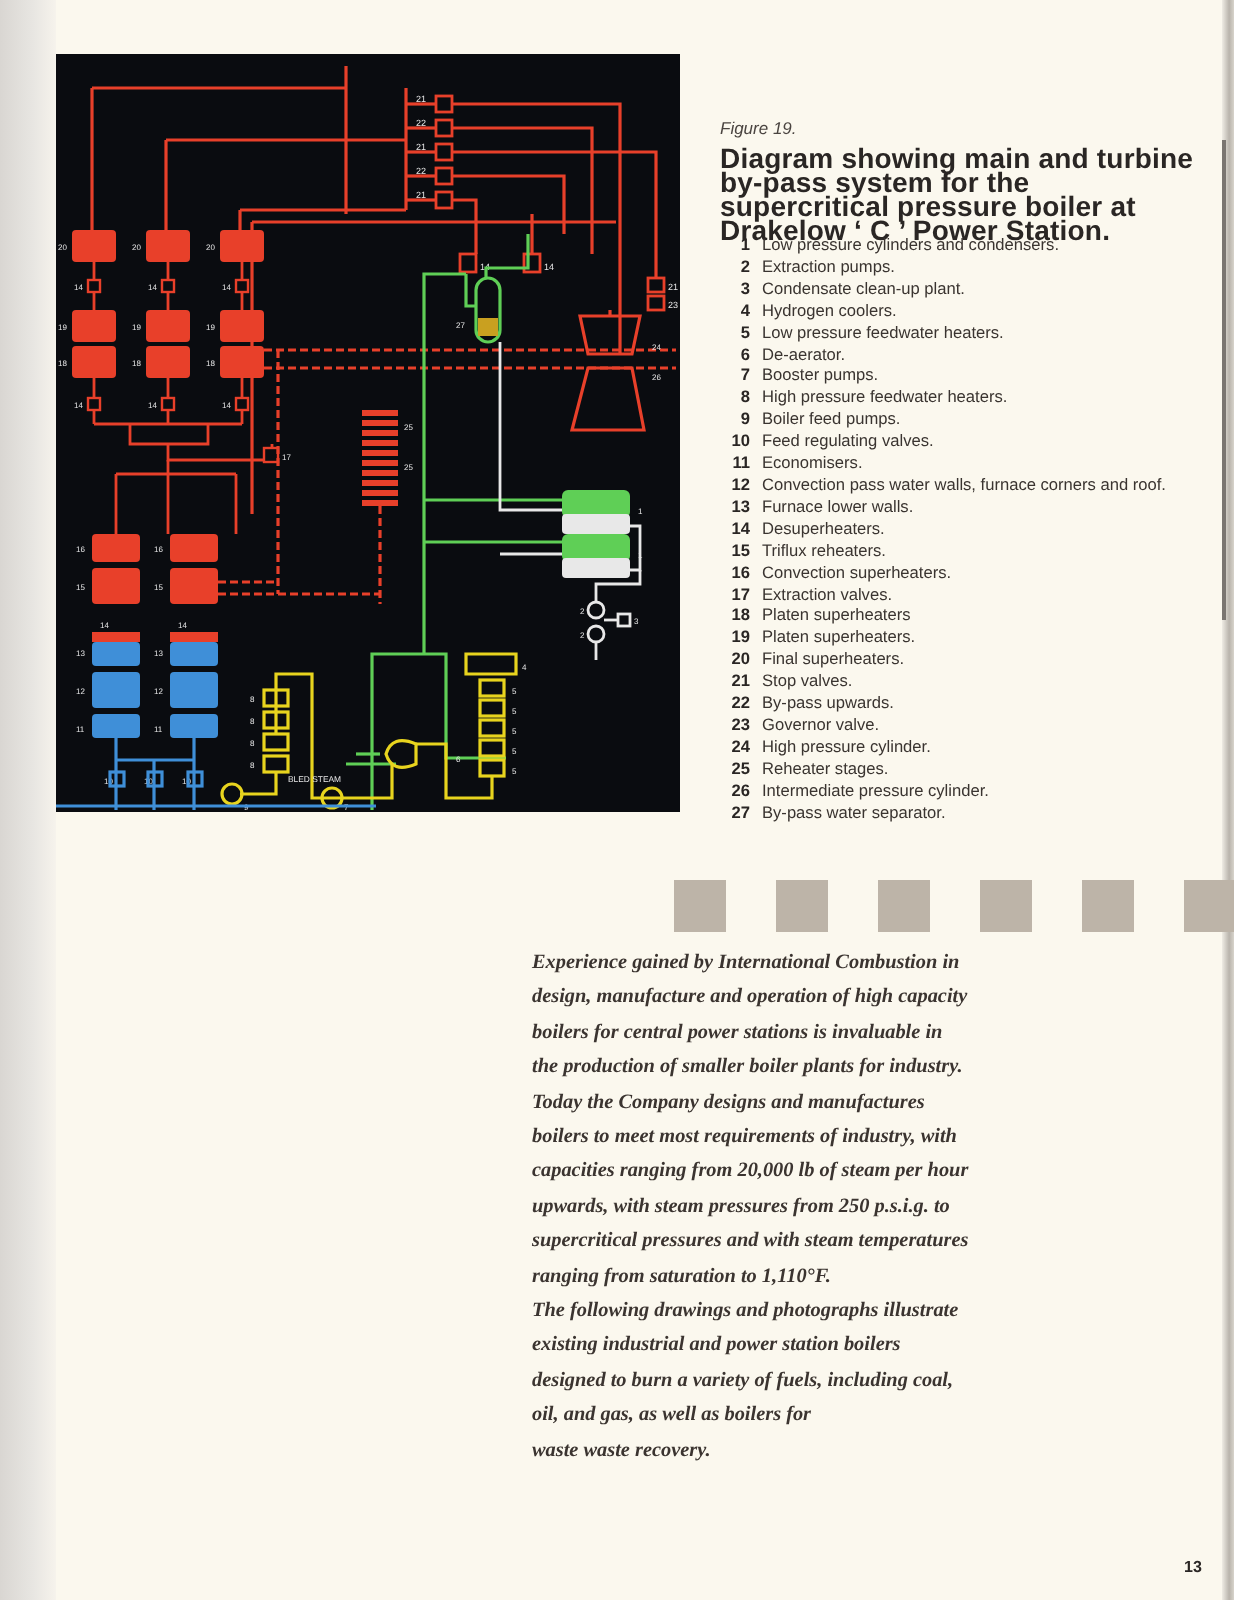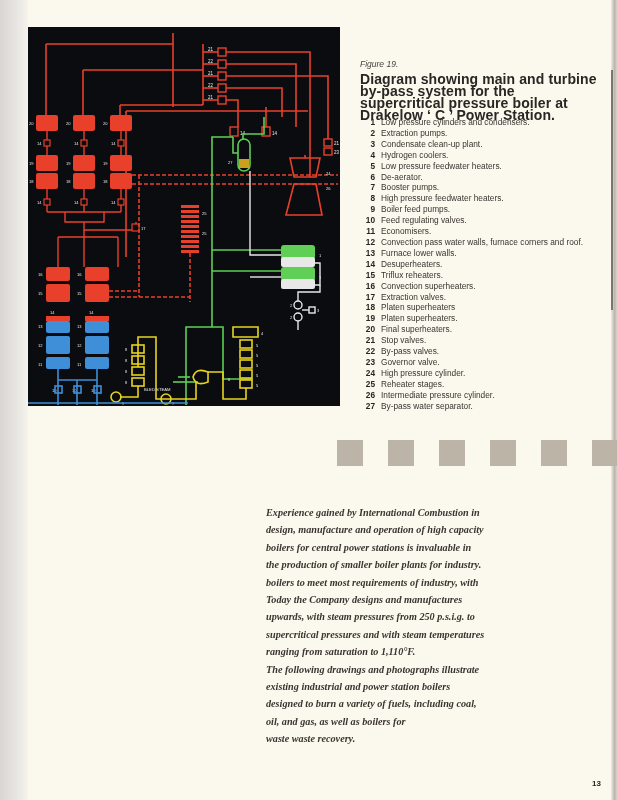--- a/index.html
+++ b/index.html
@@ -28,21 +28,21 @@
   .caption { position: absolute; left: 360px; top: 59px; width: 240px; }
   .fig-label { font-size: 8.5px; font-style: italic; color: #4a4440; margin-bottom: 4px; }
   .fig-title { font-size: 14px; font-weight: bold; line-height: 12px; color: #2a2624; letter-spacing: 0.1px; }
   .legend { position: absolute; left: 358px; top: 117px; width: 250px; font-size: 8.3px; line-height: 10.9px; }
   .legend-row { display: flex; white-space: nowrap; }
   .legend-num { width: 17px; text-align: right; font-weight: bold; margin-right: 6px; }
   .legend-text { color: #3a3430; }
   .swatches { position: absolute; left: 337px; top: 440px; display: flex; gap: 25px; }
   .swatch { width: 26px; height: 26px; background: #bdb4a8; }
   .body-text {
-    position: absolute; left: 266px; top: 504px; width: 260px;
+    position: absolute; left: 266px; top: 473px; width: 260px;
     font-family: "Liberation Serif", serif; font-style: italic; font-weight: bold;
     font-size: 10.2px; line-height: 17.4px; color: #3b3430;
   }
   .body-text p { margin: 0; white-space: nowrap; }
   .page-number { position: absolute; left: 592px; top: 779px; font-size: 8px; font-weight: bold; color: #2a2624; }
 </style>
 </head>
 <body>
 
 <div class="page-shadow-left"></div>
@@ -404,21 +404,21 @@
     <div class="legend-row">
       <span class="legend-num">20</span>
       <span class="legend-text">Final superheaters.</span>
     </div>
     <div class="legend-row">
       <span class="legend-num">21</span>
       <span class="legend-text">Stop valves.</span>
     </div>
     <div class="legend-row">
       <span class="legend-num">22</span>
-      <span class="legend-text">By-pass valves.</span>
+      <span class="legend-text">By-pass upwards.</span>
     </div>
     <div class="legend-row">
       <span class="legend-num">23</span>
       <span class="legend-text">Governor valve.</span>
     </div>
     <div class="legend-row">
       <span class="legend-num">24</span>
       <span class="legend-text">High pressure cylinder.</span>
     </div>
     <div class="legend-row">
@@ -442,22 +442,23 @@
     <div class="swatch" style="background: rgb(189, 180, 168);"></div>
     <div class="swatch" style="background: rgb(189, 180, 168);"></div>
     <div class="swatch" style="background: rgb(189, 180, 168);"></div>
   </div>
 
 <div class="body-text" id="body-text">
     <p>Experience gained by International Combustion in</p>
     <p>design, manufacture and operation of high capacity</p>
     <p>boilers for central power stations is invaluable in</p>
     <p>the production of smaller boiler plants for industry.</p>
+    <p>Today the Company designs and manufactures</p>
     <p>boilers to meet most requirements of industry, with</p>
-    <p>Today the Company designs and manufactures</p>
+    <p>capacities ranging from 20,000 lb of steam per hour</p>
     <p>upwards, with steam pressures from 250 p.s.i.g. to</p>
     <p>supercritical pressures and with steam temperatures</p>
     <p>ranging from saturation to 1,110°F.</p>
     <p>The following drawings and photographs illustrate</p>
     <p>existing industrial and power station boilers</p>
     <p>designed to burn a variety of fuels, including coal,</p>
     <p>oil, and gas, as well as boilers for</p>
     <p>waste waste recovery.</p>
   </div>
 

